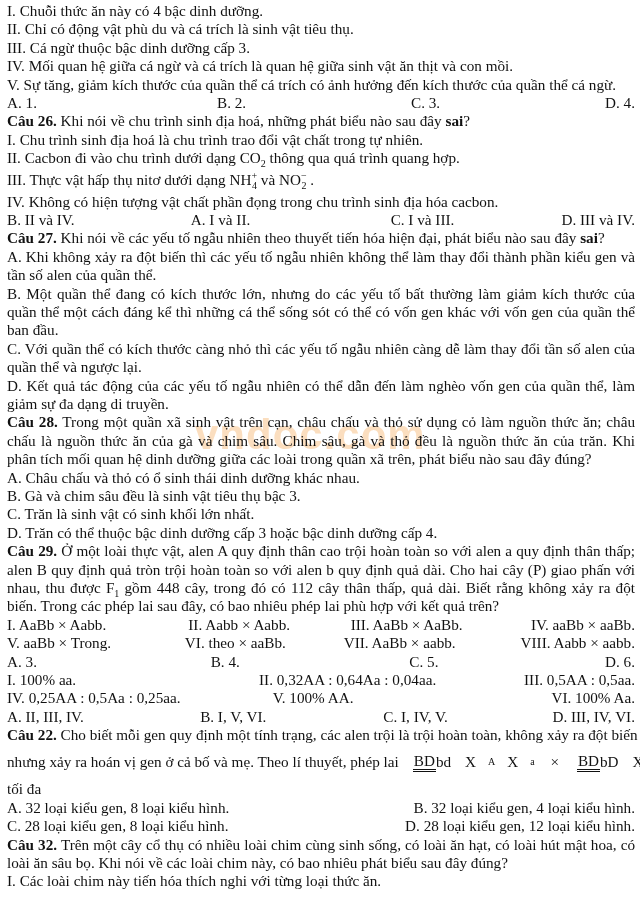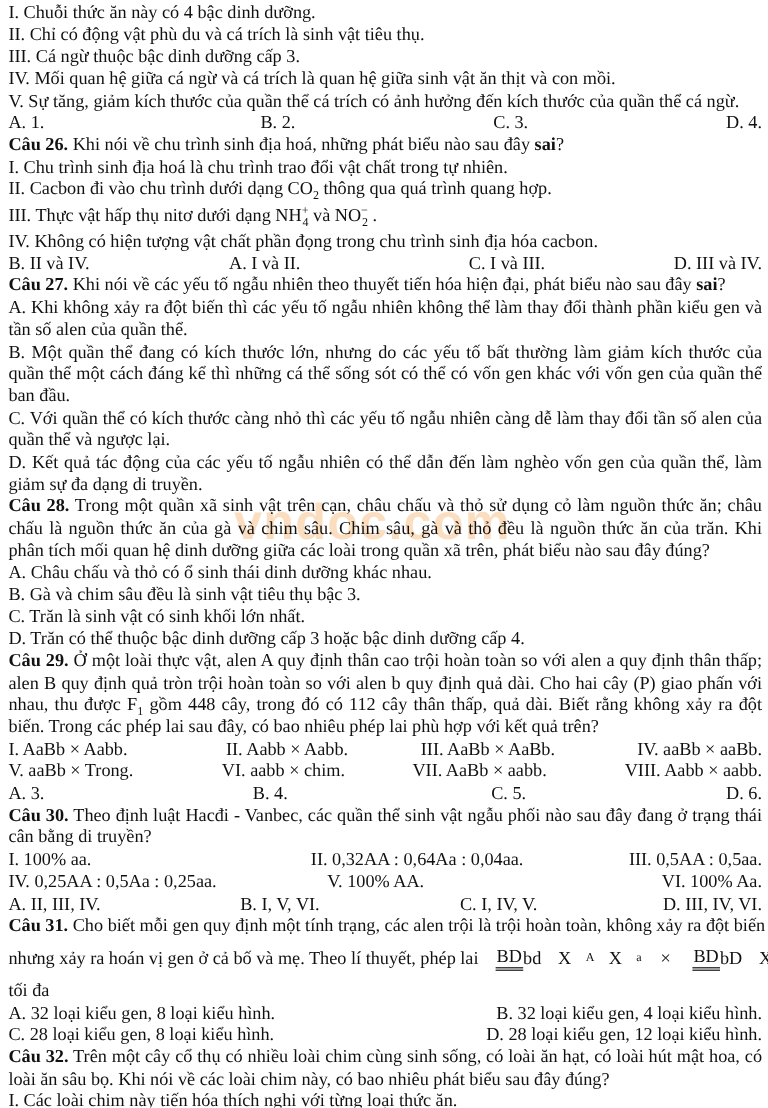--- a/index.html
+++ b/index.html
@@ -84,53 +84,50 @@
     <b>Câu 29.</b><span> Ở một loài thực vật, alen A quy định thân cao trội hoàn toàn so với alen a quy định thân thấp; alen B quy định quả tròn trội hoàn toàn so với alen b quy định quả dài. Cho hai cây (P) giao phấn với nhau, thu được F</span><sub>1</sub><span> gồm 448 cây, trong đó có 112 cây thân thấp, quả dài. Biết rằng không xảy ra đột biến. Trong các phép lai sau đây, có bao nhiêu phép lai phù hợp với kết quả trên?</span>
   </div>
   <div class="opts">
     <span style="width:161px">I. AaBb × Aabb.</span>
     <span style="width:142px">II. Aabb × Aabb.</span>
     <span style="width:160px">III. AaBb × AaBb.</span>
     <span>IV. aaBb × aaBb.</span>
   </div>
   <div class="opts">
     <span style="width:161px">V. aaBb × Trong.</span>
-    <span style="width:142px">VI. aabb × chim.</span>
+    <span style="width:142px">VI. theo × aaBb.</span>
     <span style="width:160px">VII. AaBb × aabb.</span>
     <span>VIII. Aabb × aabb.</span>
   </div>
   <div class="opts">
     <span style="width:164px">A. 3.</span>
     <span style="width:159px">B. 4.</span>
     <span style="width:156px">C. 5.</span>
     <span>D. 6.</span>
   </div>
 
-  <div class="wrap">
-    <b>Câu 30.</b><span> Theo định luật Hacđi - Vanbec, các quần thể sinh vật ngẫu phối nào sau đây đang ở trạng thái cân bằng di truyền?</span>
-  </div>
   <div class="opts">
     <span style="width:225px">I. 100% aa.</span>
     <span style="width:238px">II. 0,32AA : 0,64Aa : 0,04aa.</span>
     <span>III. 0,5AA : 0,5aa.</span>
   </div>
   <div class="opts">
     <span style="width:225px">IV. 0,25AA : 0,5Aa : 0,25aa.</span>
     <span style="width:238px">V. 100% AA.</span>
     <span>VI. 100% Aa.</span>
   </div>
   <div class="opts">
     <span style="width:155px">A. II, III, IV.</span>
     <span style="width:145px">B. I, V, VI.</span>
     <span style="width:131px">C. I, IV, V.</span>
     <span>D. III, IV, VI.</span>
   </div>
 
   <div class="line">
-    <b>Câu 31.</b><span> Cho biết mỗi gen quy định một tính trạng, các alen trội là trội hoàn toàn, không xảy ra đột biến</span>
+    <b>Câu 22.</b><span> Cho biết mỗi gen quy định một tính trạng, các alen trội là trội hoàn toàn, không xảy ra đột biến</span>
   </div>
   <div class="tall">
     <span>nhưng xảy ra hoán vị gen ở cả bố và mẹ. Theo lí thuyết, phép lai </span>
     <span class="frac">
         <span class="num">BD</span>
         <span>bd</span>
       </span>
     <span>X</span>
       <sup>A</sup>
       <span>X</span>

